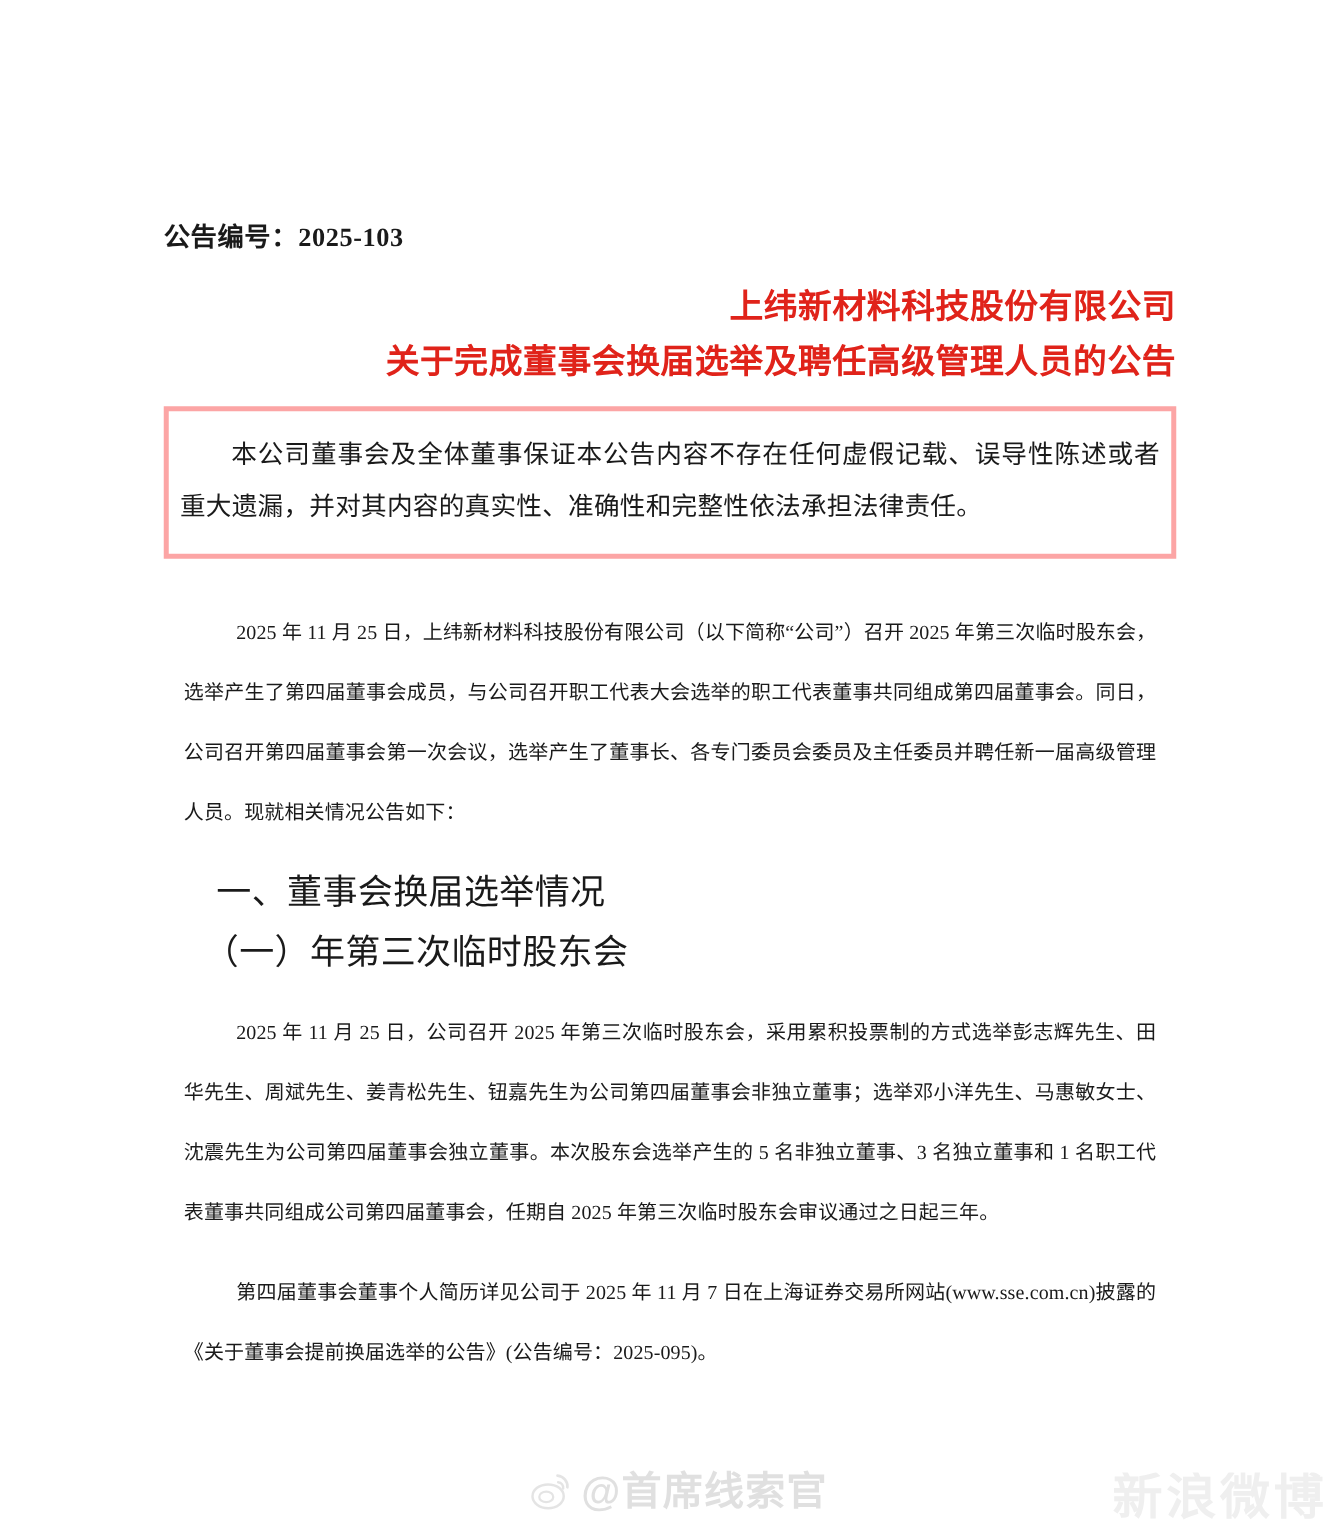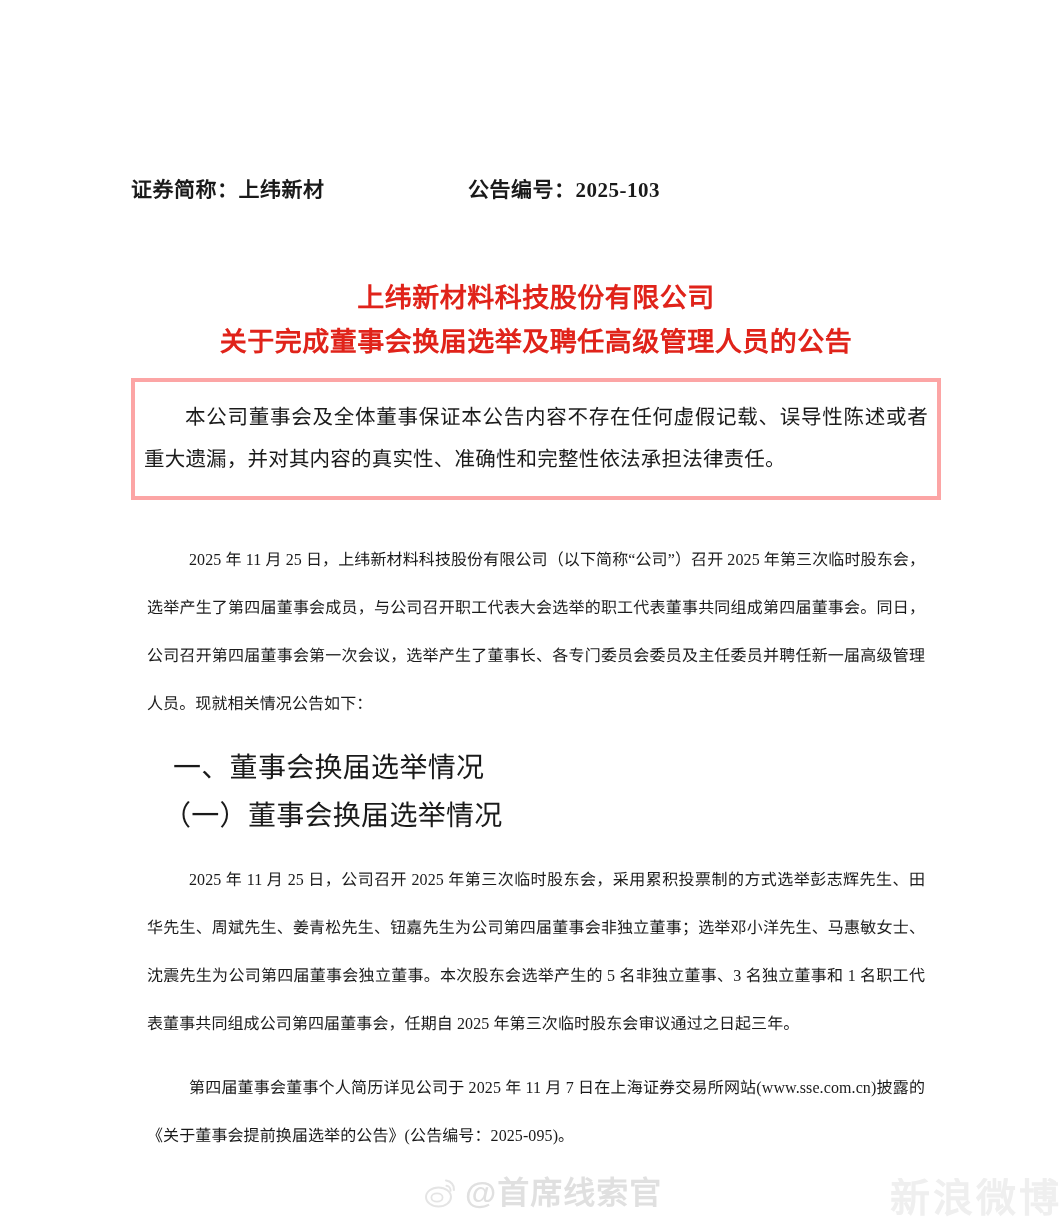--- a/index.html
+++ b/index.html
@@ -46,22 +46,22 @@
   }
   .doc-header .hdr-item { display: inline-block; }
   .doc-header .hdr-code    { width: 272px; }
   .doc-header .hdr-abbr    { width: 337px; }
   .doc-header .hdr-num     { width: auto; margin-top: 40px; }
   .hdr-label { font-weight: bold; }
   .hdr-value { font-weight: bold; }
 
   
   .doc-title {
-    margin-top: 73px;
-    text-align: center;
+    margin-top: 20px;
+    text-align: right;
     color: #e0231a;
     font-weight: bold;
     font-size: 27px;
     line-height: 44px;
     letter-spacing: 0.5px;
     font-family: "Liberation Sans", "DejaVu Sans", sans-serif;
   }
   .title-line-1 { display: block; }
   .title-line-2 { display: block; }
 
@@ -151,41 +151,38 @@
   }
 </style>
 </head>
 <body>
 
 <div class="page">
 
   <div class="content">
 
     <div class="doc-header">
-      <span class="hdr-item hdr-abbr">
-        <span class="hdr-label">证券简称：</span><span class="hdr-value">上纬新材</span>
-      </span>
       <span class="hdr-item hdr-num">
         <span class="hdr-label">公告编号：</span><span class="hdr-value">2025-103</span>
       </span>
     </div>
 
     <div class="doc-title">
       <span class="title-line-1">上纬新材料科技股份有限公司</span>
       <span class="title-line-2">关于完成董事会换届选举及聘任高级管理人员的公告</span>
     </div>
 
     <div class="disclaimer-box">
       <div class="disclaimer-text">本公司董事会及全体董事保证本公告内容不存在任何虚假记载、误导性陈述或者重大遗漏，并对其内容的真实性、准确性和完整性依法承担法律责任。</div>
     </div>
 
     <div class="body-block">
       <p class="para">2025 年 11 月 25 日，上纬新材料科技股份有限公司（以下简称“公司”）召开 2025 年第三次临时股东会，选举产生了第四届董事会成员，与公司召开职工代表大会选举的职工代表董事共同组成第四届董事会。同日，公司召开第四届董事会第一次会议，选举产生了董事长、各专门委员会委员及主任委员并聘任新一届高级管理人员。现就相关情况公告如下：</p>
       <h3 class="heading">一、董事会换届选举情况</h3>
-      <h3 class="heading sub">（一）董事会换届选举情况</h3>
+      <h3 class="heading sub">（一）年第三次临时股东会</h3>
       <p class="para">2025 年 11 月 25 日，公司召开 2025 年第三次临时股东会，采用累积投票制的方式选举彭志辉先生、田华先生、周斌先生、姜青松先生、钮嘉先生为公司第四届董事会非独立董事；选举邓小洋先生、马惠敏女士、沈震先生为公司第四届董事会独立董事。本次股东会选举产生的 5 名非独立董事、3 名独立董事和 1 名职工代表董事共同组成公司第四届董事会，任期自 2025 年第三次临时股东会审议通过之日起三年。</p>
       <p class="para">第四届董事会董事个人简历详见公司于 2025 年 11 月 7 日在上海证券交易所网站(www.sse.com.cn)披露的《关于董事会提前换届选举的公告》(公告编号：2025-095)。</p>
     </div>
 
   </div>
 
   <div class="watermark-weibo">
     <span class="weibo-glyph">
       <svg viewBox="0 0 34 34" width="34" height="34" aria-hidden="true">
         <ellipse cx="14.5" cy="21" rx="12.5" ry="9.5" fill="none" stroke="#a8a8a8" stroke-width="2"></ellipse>

